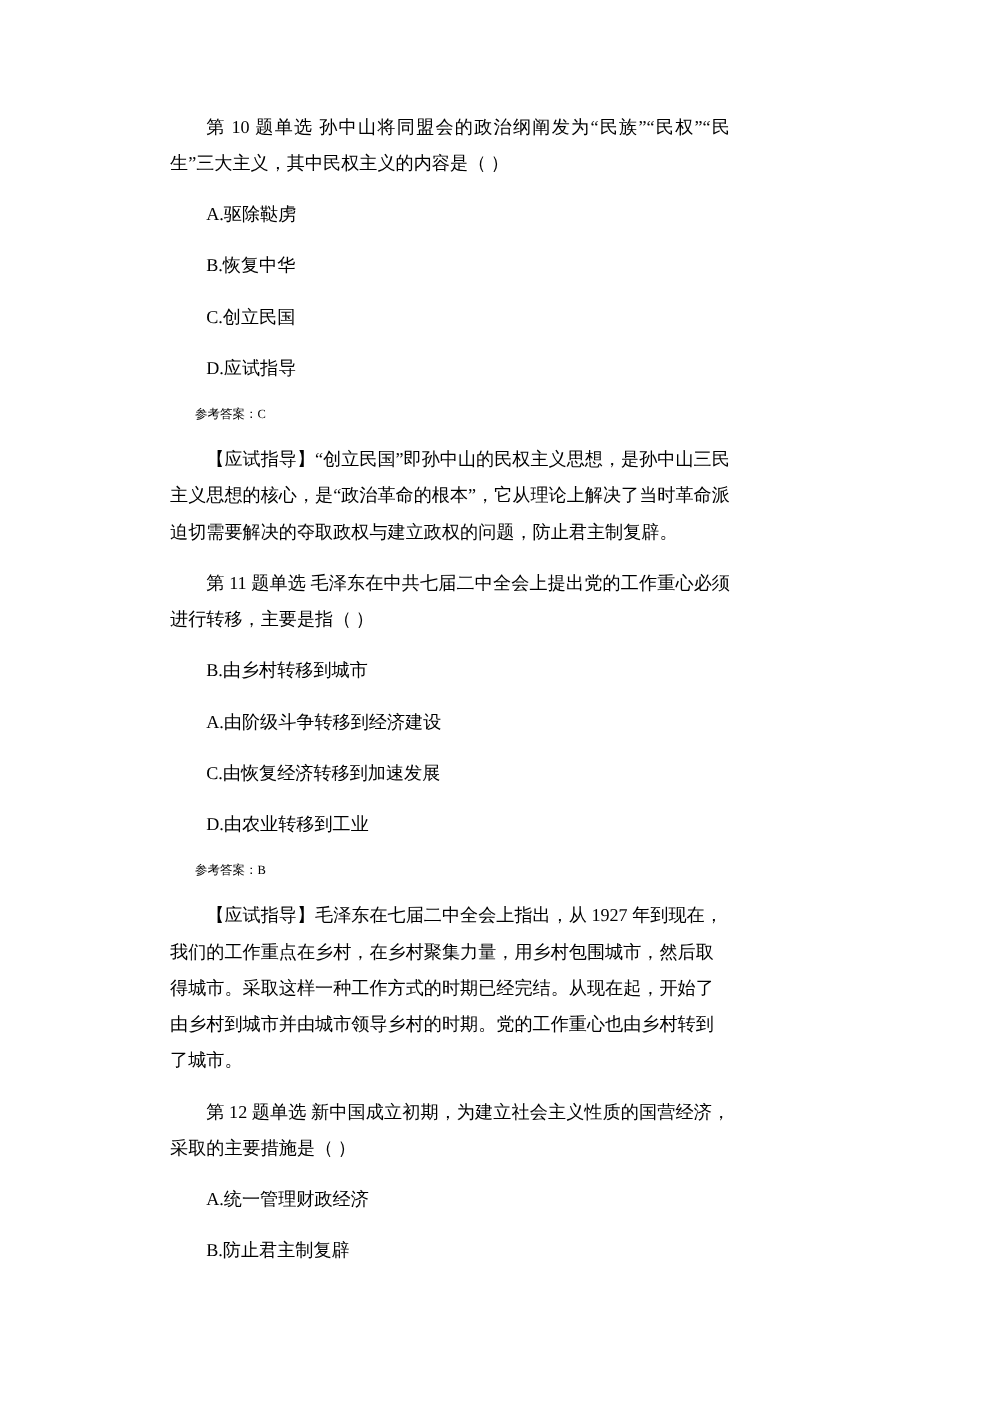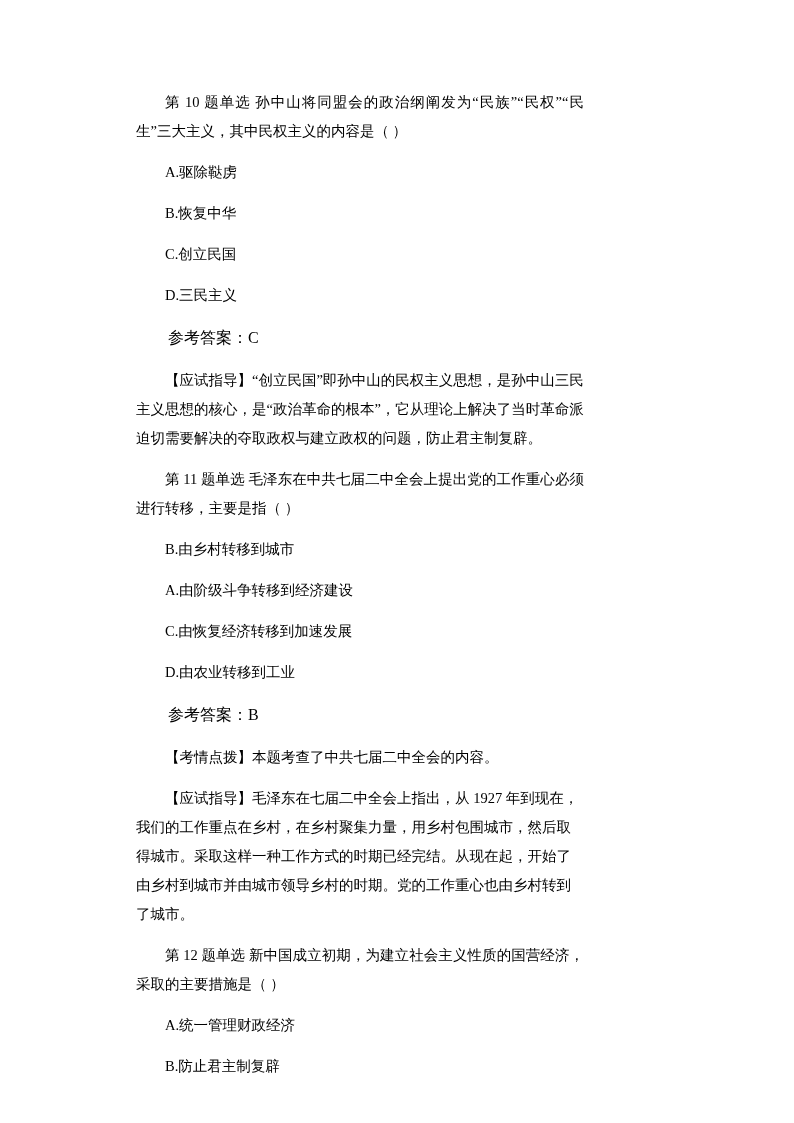--- a/index.html
+++ b/index.html
@@ -31,56 +31,55 @@
   }
   .option {
     text-indent: 2em;
     margin: 0 0 12px 0;
     font-size: 14.5px;
     line-height: 2.0;
   }
   .answer {
     text-indent: 2em;
     margin: 0 0 12px 0;
-    font-size: 16px;
+    font-size: 10px;
     line-height: 2.0;
   }
   .note {
     text-indent: 2em;
     margin: 0 0 12px 0;
     font-size: 14.5px;
     line-height: 2.0;
   }
 </style>
 </head>
 <body>
 
 <div class="page">
 
   <div class="block question">第 10 题单选 孙中山将同盟会的政治纲阐发为“民族”“民权”“民生”三大主义，其中民权主义的内容是（ ）</div>
 
   <div class="option">A.驱除鞑虏</div>
   <div class="option">B.恢复中华</div>
   <div class="option">C.创立民国</div>
-  <div class="option">D.三民主义</div>
+  <div class="option">D.应试指导</div>
 
   <div class="answer">参考答案：C</div>
 
   <div class="note">【应试指导】“创立民国”即孙中山的民权主义思想，是孙中山三民主义思想的核心，是“政治革命的根本”，它从理论上解决了当时革命派迫切需要解决的夺取政权与建立政权的问题，防止君主制复辟。</div>
 
   <div class="block question">第 11 题单选 毛泽东在中共七届二中全会上提出党的工作重心必须进行转移，主要是指（ ）</div>
 
   <div class="option">B.由乡村转移到城市</div>
   <div class="option">A.由阶级斗争转移到经济建设</div>
   <div class="option">C.由恢复经济转移到加速发展</div>
   <div class="option">D.由农业转移到工业</div>
 
   <div class="answer">参考答案：B</div>
 
-  <div class="note">【考情点拨】本题考查了中共七届二中全会的内容。</div>
   <div class="note">【应试指导】毛泽东在七届二中全会上指出，从 1927 年到现在，我们的工作重点在乡村，在乡村聚集力量，用乡村包围城市，然后取得城市。采取这样一种工作方式的时期已经完结。从现在起，开始了由乡村到城市并由城市领导乡村的时期。党的工作重心也由乡村转到了城市。</div>
 
   <div class="block question">第 12 题单选 新中国成立初期，为建立社会主义性质的国营经济，采取的主要措施是（ ）</div>
 
   <div class="option">A.统一管理财政经济</div>
   <div class="option">B.防止君主制复辟</div>
 
 </div>
 
 </body></html>

